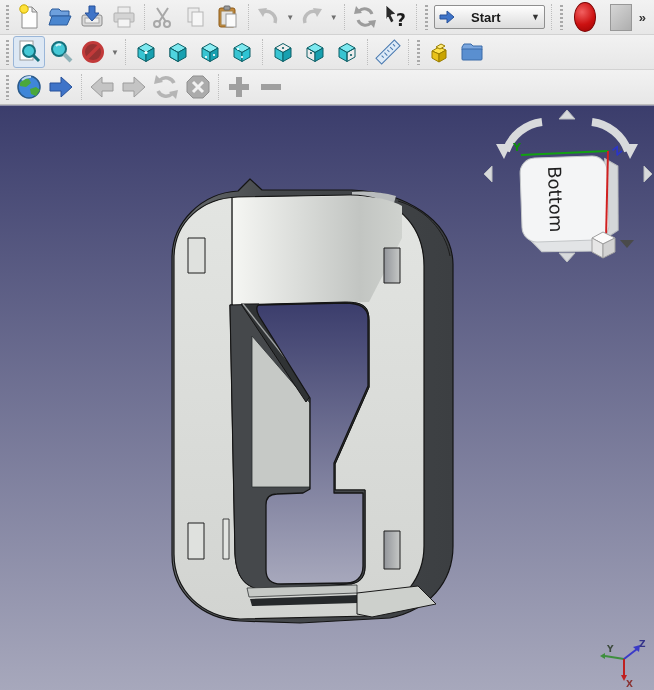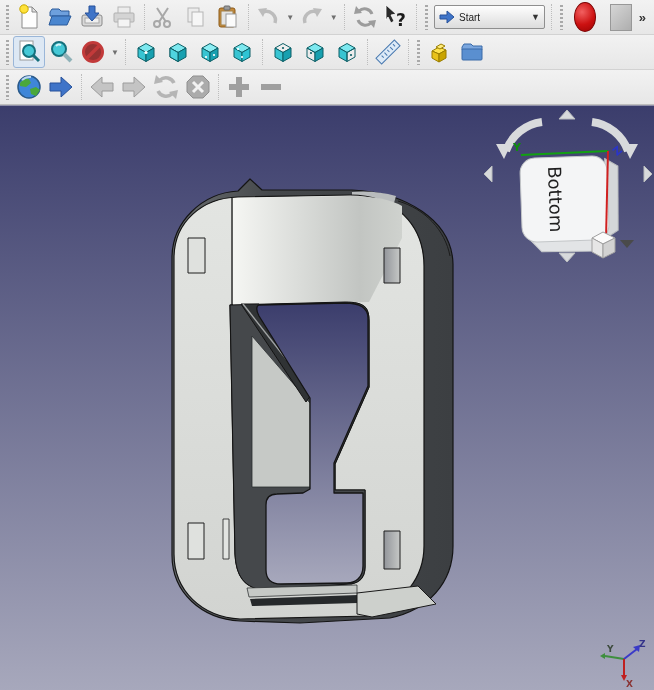--- a/index.html
+++ b/index.html
@@ -6,21 +6,21 @@
   body{width:654px;height:690px;overflow:hidden;font-family:"Liberation Sans",sans-serif;background:#ececec;}
   .window{width:654px;height:690px;display:flex;flex-direction:column;}
   
   .toolbar{height:35px;display:flex;align-items:center;background:linear-gradient(#f2f2f2,#e7e7e7);border-bottom:1px solid #d2d2d2;box-sizing:border-box;padding:0 2px;}
   .handle{width:5px;height:26px;margin:0 3px;background-image:radial-gradient(#a9a9a9 34%,transparent 40%);background-size:5px 4px;}
   .sep{width:0;height:26px;border-left:1px dotted #bdbdbd;margin:0 4px;}
   .tb{width:32px;height:32px;display:flex;align-items:center;justify-content:center;border:1px solid transparent;border-radius:3px;box-sizing:border-box;background:transparent;padding:0;}
   .tb.pressed{border:1px solid #9ab6d8;background:#dde8f4;}
   .dd{width:12px;height:32px;display:flex;align-items:center;justify-content:center;font-size:8px;color:#6f6f6f;}
   .combo{width:112px;height:24px;border:1px solid #8f8f8f;border-radius:2px;background:linear-gradient(#fefefe,#dcdcdc);display:flex;align-items:center;padding:0 4px;box-sizing:border-box;margin:0 2px;}
-  .combo .lbl{font-size:10px;color:#1a1a1a;margin-left:4px;flex:1;}
+  .combo .lbl{font-size:13px;color:#1a1a1a;margin-left:16px;flex:1;font-weight:bold;}
   .combo .caret{font-size:9px;color:#333;}
   .rec-circle{width:28px;height:28px;border-radius:50%;background:radial-gradient(circle at 35% 32%,#f26060,#cc1111 55%,#9c0404);border:1px solid #7c0202;margin:0 6px;}
   .stop-square{width:25px;height:25px;background:linear-gradient(135deg,#d6d6d6,#aeaeae);border:1px solid #989898;margin:0 6px;}
   .overflow{margin-left:auto;margin-right:6px;font-size:13px;font-weight:bold;color:#333;}
   
   .viewport{width:654px;height:585px;position:relative;border-top:1px solid #8f8fa8;box-sizing:border-box;}
   .viewport svg{display:block;}
   text{font-family:"DejaVu Sans",sans-serif;}
 </style>
 </head>

